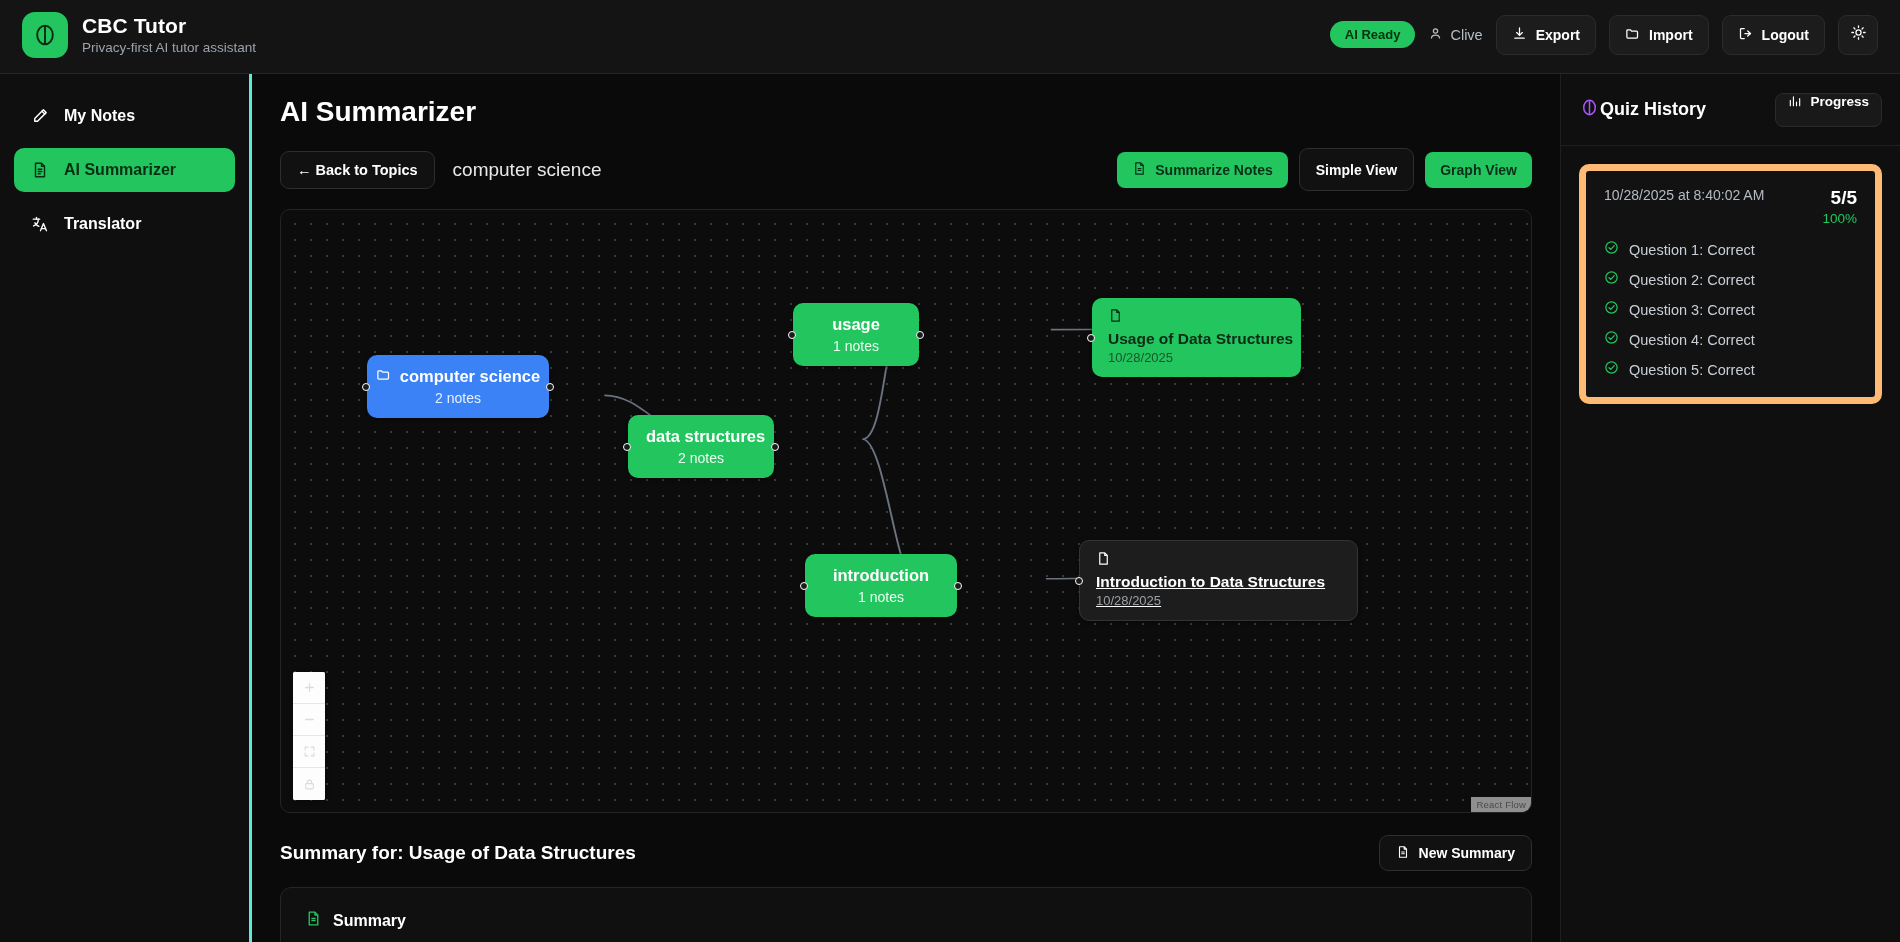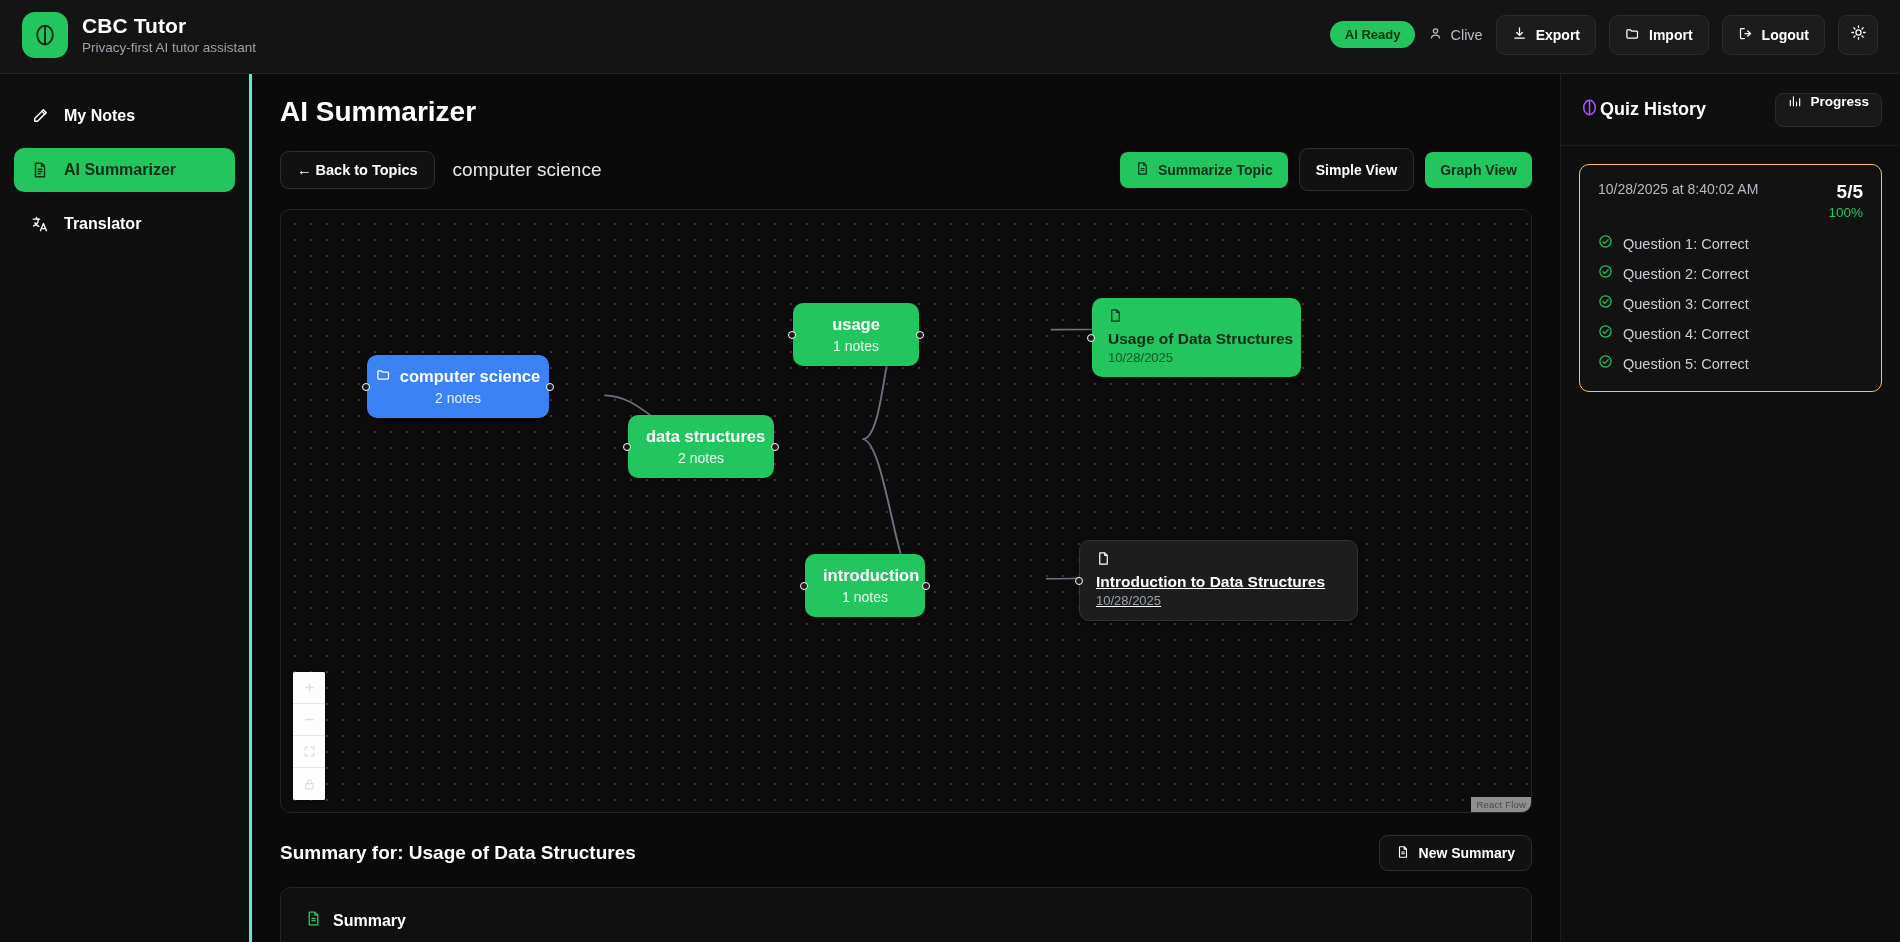--- a/index.html
+++ b/index.html
@@ -207,21 +207,21 @@
   }
   .rp-title { font-size: 18px; font-weight: bold; }
   .rp-progress {
     margin-left: auto; background: #191919; border: 1px solid #2b2b2b;
     border-radius: 8px; height: 34px; padding: 0 12px;
     display: flex; align-items: flex-start; gap: 8px;
     font-size: 13.5px; font-weight: bold; color: #ffffff; cursor: pointer;
   }
   .rp-body { padding: 18px 18px; }
   .quiz-card {
-    border: 1px solid #fdba74; border-radius: 10px;
+    border: 7px solid #fdba74; border-radius: 10px;
     background: #121212; padding: 16px 18px 18px 18px;
   }
   .quiz-card-top { display: flex; align-items: flex-start; }
   .quiz-date { font-size: 14px; color: #b4bbc3; }
   .quiz-score-wrap { margin-left: auto; text-align: right; }
   .quiz-score { font-size: 19px; font-weight: bold; color: #ffffff; }
   .quiz-pct { font-size: 13.5px; color: #22c55e; margin-top: 2px; }
   .quiz-list { margin-top: 14px; display: flex; flex-direction: column; gap: 11px; }
   .quiz-row { display: flex; align-items: center; gap: 10px; }
   .quiz-row-label { font-size: 14.5px; color: #c9cfd6; }
@@ -348,21 +348,21 @@
 
         <div class="toolbar-right">
           <div class="btn-green">
             <span>
               <svg width="15" height="15" viewBox="0 0 24 24" fill="none" stroke="#073018" stroke-width="1.9" stroke-linejoin="round">
                 <path d="M6 3h8l4 4v14H6z"></path>
                   <path d="M14 3v4h4"></path>
                   <path d="M9 12h6M9 15h6"></path>
               </svg>
             </span>
-            <span>Summarize Topic</span>
+            <span>Summarize Notes</span>
           </div>
           <div class="btn-outline" style="height:43px;font-size:14px">Simple View</div>
           <div class="btn-green">Graph View</div>
         </div>
       </div>
 
       <div class="graph-wrap">
 
         <svg class="graph-svg" viewBox="0 0 1036 604" preserveAspectRatio="none">
           <defs>
@@ -400,21 +400,21 @@
           <div class="handle right"></div>
         </div>
 
         <div class="node node-sub" style="left:512px;top:93px;width:126px;">
           <div class="handle left"></div>
           <div class="n-title">usage</div>
           <div class="n-sub">1 notes</div>
           <div class="handle right"></div>
         </div>
 
-        <div class="node node-sub" style="left:524px;top:344px;width:120px;">
+        <div class="node node-sub" style="left:524px;top:344px;width:152px;">
           <div class="handle left"></div>
           <div class="n-title">introduction</div>
           <div class="n-sub">1 notes</div>
           <div class="handle right"></div>
         </div>
 
         <div class="node node-note" style="left:811px;top:88px;width:209px;">
           <div class="handle left"></div>
           <span class="n-ico">
             <svg width="15" height="15" viewBox="0 0 24 24" fill="none" stroke="#0b2b16" stroke-width="1.9" stroke-linejoin="round">

